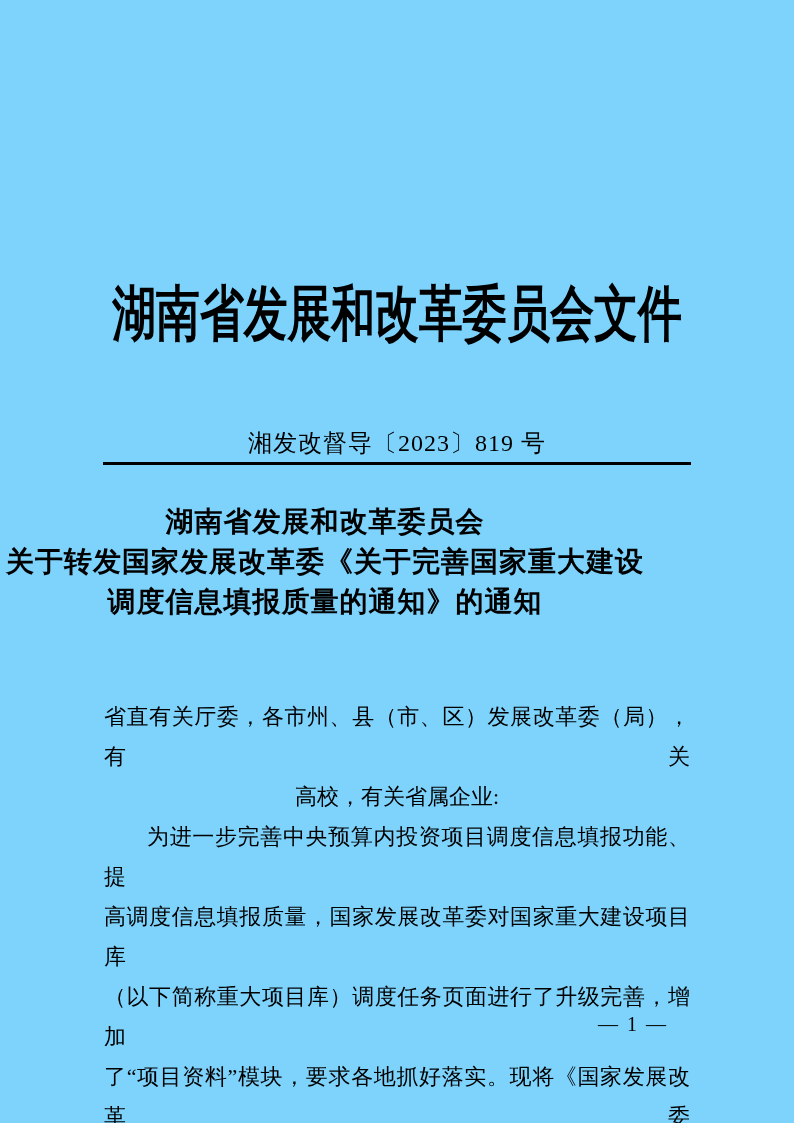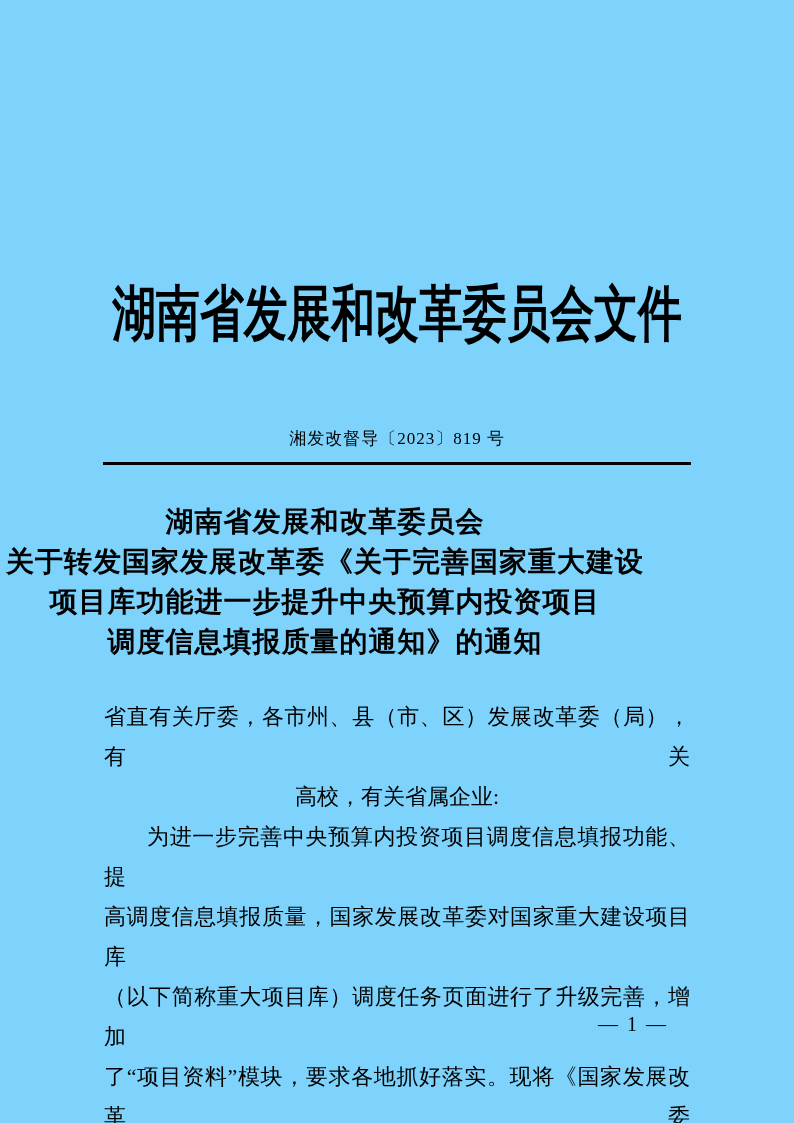--- a/index.html
+++ b/index.html
@@ -30,21 +30,21 @@
     letter-spacing: 0;
     transform: scaleX(0.73);
     transform-origin: 50% 50%;
   }
   .doc-number {
     position: absolute;
     top: 427px;
     left: 0;
     width: 794px;
     text-align: center;
-    font-size: 17px;
+    font-size: 24px;
     letter-spacing: 1px;
   }
   .divider-rule {
     position: absolute;
     top: 462px;
     left: 103px;
     width: 588px;
     height: 3px;
     background: #000000;
   }
@@ -97,21 +97,20 @@
 
   <div class="agency-header">湖南省发展和改革委员会文件</div>
 
   <div class="doc-number">湘发改督导〔2023〕819 号</div>
 
   <div class="divider-rule"></div>
 
   <div class="notice-title">
     <div>湖南省发展和改革委员会</div>
     <div>关于转发国家发展改革委《关于完善国家重大建设</div>
-    <div>项目库功能进一步提升中央预算内投资项目</div>
     <div>调度信息填报质量的通知》的通知</div>
   </div>
 
   <div class="body-text">
     <div class="line fill">省直有关厅委，各市州、县（市、区）发展改革委（局），有关</div>
     <div class="line plain">高校，有关省属企业:</div>
     <div class="line fill indent">为进一步完善中央预算内投资项目调度信息填报功能、提</div>
     <div class="line fill">高调度信息填报质量，国家发展改革委对国家重大建设项目库</div>
     <div class="line fill">（以下简称重大项目库）调度任务页面进行了升级完善，增加</div>
     <div class="line fill">了“项目资料”模块，要求各地抓好落实。现将《国家发展改革委</div>

